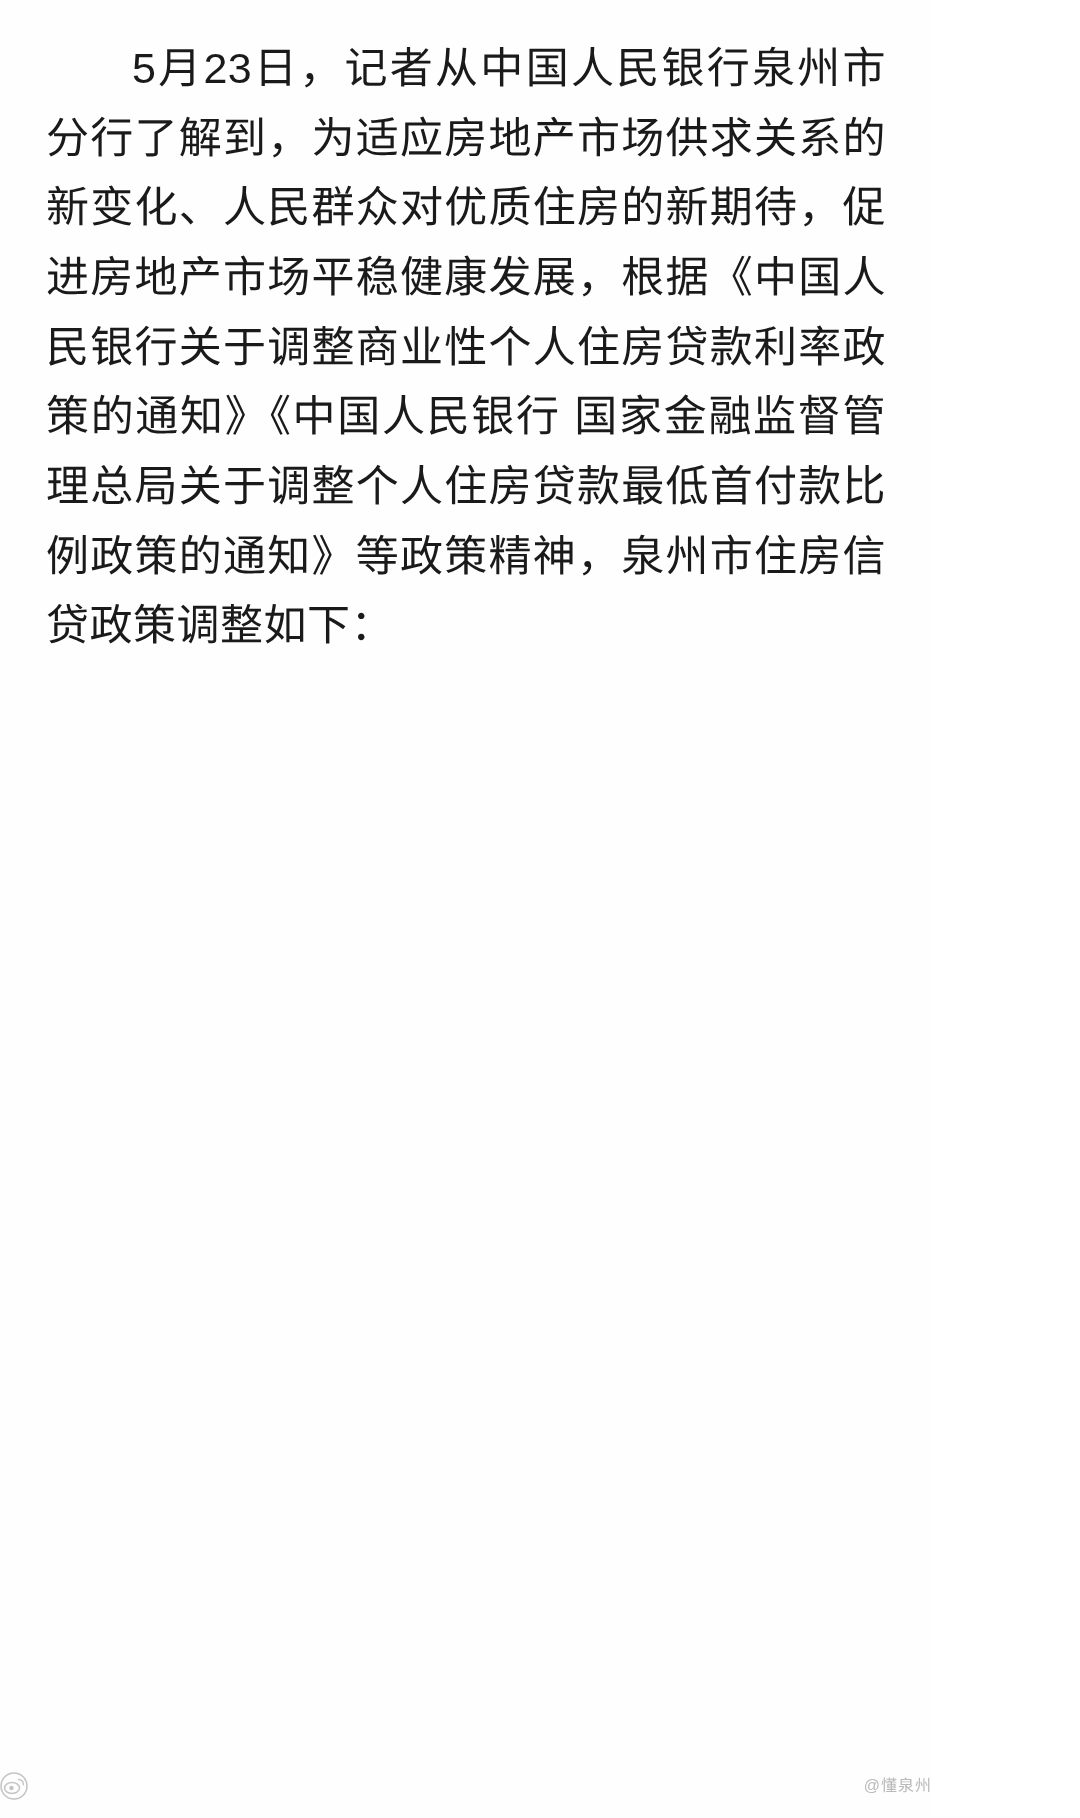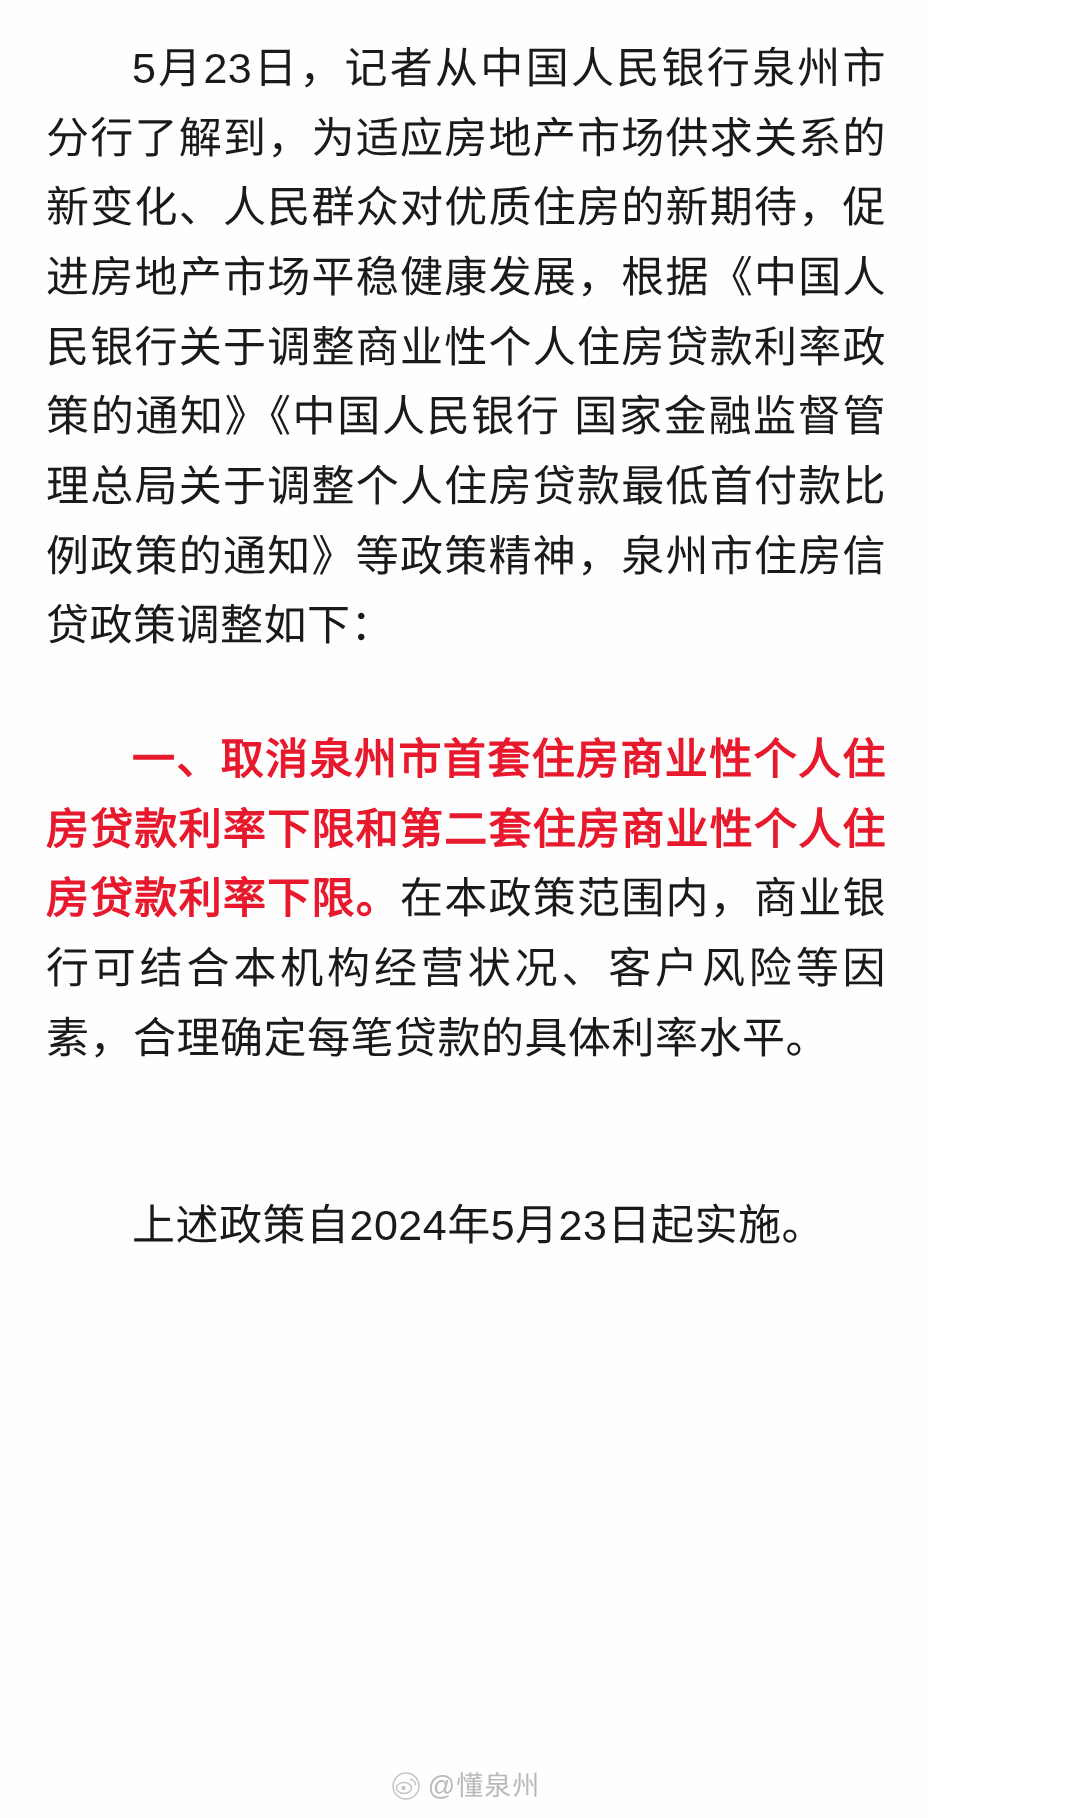--- a/index.html
+++ b/index.html
@@ -42,26 +42,26 @@
   .spacer-md { height: 30px; }
   .footer-note {
     margin-top: 40px;
   }
   .watermark {
     position: absolute;
     left: 0;
     right: 0;
     bottom: 18px;
     text-align: center;
-    font-size: 27px;
+    font-size: 16px;
     color: #b9b9b9;
     letter-spacing: 1px;
     display: flex;
     align-items: center;
-    justify-content: center;
+    justify-content: space-between;
     gap: 8px;
   }
   .weibo-icon {
     display: inline-block;
     width: 28px;
     height: 28px;
     position: relative;
   }
   .weibo-icon svg { display: block; }
   .wm-text { line-height: 1; }
@@ -70,32 +70,26 @@
 <body>
 
 <div class="page">
 
   <p class="para indent">
     <span>5月23日，记者从中国人民银行泉州市分行了解到，为适应房地产市场供求关系的新变化、人民群众对优质住房的新期待，促进房地产市场平稳健康发展，根据《中国人民银行关于调整商业性个人住房贷款利率政策的通知》《中国人民银行 国家金融监督管理总局关于调整个人住房贷款最低首付款比例政策的通知》等政策精神，泉州市住房信贷政策调整如下：</span>
   </p>
 
   <div class="spacer-md"></div>
 
-  <p class="para indent">
-    <span class="bold-red">一、取消泉州市首套住房商业性个人住房贷款利率下限和第二套住房商业性个人住房贷款利率下限。</span><span>在本政策范围内，商业银行可结合本机构经营状况、客户风险等因素，合理确定每笔贷款的具体利率水平。</span>
-  </p>
 
   <div class="spacer-md"></div>
 
 
   <div class="spacer-sm"></div>
 
-  <p class="para indent footer-note">
-    <span>上述政策自2024年5月23日起实施。</span>
-  </p>
 
   <div class="watermark">
     <span class="weibo-icon">
       <svg viewBox="0 0 28 28" width="28" height="28" aria-hidden="true">
         <circle cx="14" cy="14" r="13" fill="none" stroke="#c4c4c4" stroke-width="1.5"></circle>
         <ellipse cx="12" cy="16" rx="7.5" ry="5.5" fill="none" stroke="#c4c4c4" stroke-width="1.5"></ellipse>
         <circle cx="11.5" cy="16" r="2.2" fill="#c4c4c4"></circle>
         <path d="M18.5 7.5c3 0 5.2 2.3 4.8 5.2" fill="none" stroke="#c4c4c4" stroke-width="1.4" stroke-linecap="round"></path>
       </svg>
     </span>

